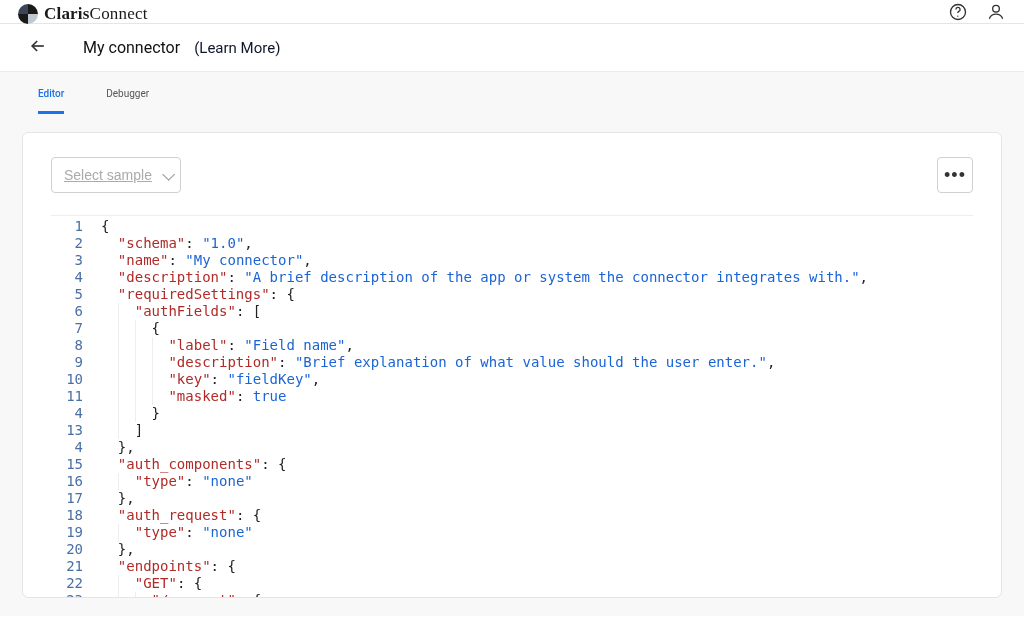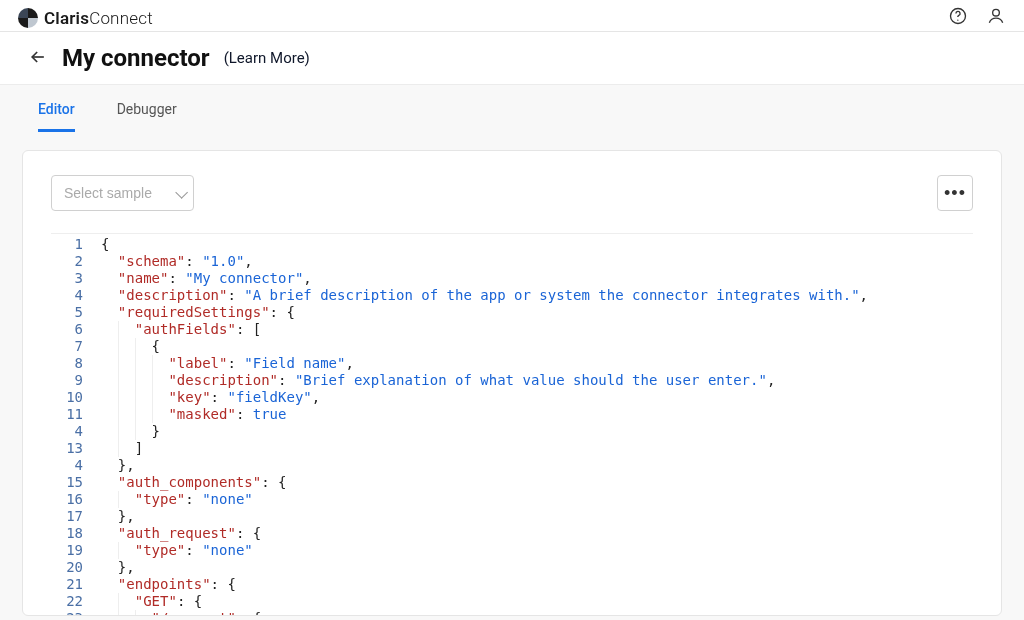--- a/index.html
+++ b/index.html
@@ -11,21 +11,22 @@
     height: 620px;
     overflow: hidden;
   }
   
   .topbar {
     display: flex;
     align-items: center;
     justify-content: space-between;
     padding: 10px 18px 6px 18px;
     border-bottom: 1px solid #e5e5e5;
-    height: 32px;
+    height: 24px;
+    font-family: Liberation Serif, serif;
   }
   .brand {
     display: flex;
     align-items: center;
     gap: 6px;
   }
   .brand-logo {
     width: 20px;
     height: 20px;
     display: inline-block;
@@ -56,42 +57,43 @@
   
   .title-row {
     display: flex;
     align-items: center;
     gap: 14px;
     padding: 12px 28px;
     border-bottom: 1px solid #ececec;
   }
   .back-btn svg { width: 20px; height: 20px; stroke: #333; fill: none; stroke-width: 2; }
   .page-title {
-    font-size: 24px;
-    font-weight: 700;
+    font-size: 16px;
+    font-weight: 400;
     color: #111;
+    margin-left: 21px;
   }
   .learn-more {
     font-size: 15px;
     color: #0f172a;
     text-decoration: none;
   }
   
   .tabs-area {
     background: #f8f8f8;
     padding: 0 20px;
   }
   .tabs {
     display: flex;
     gap: 42px;
     padding: 0 18px;
   }
   .tab {
     padding: 16px 0 12px;
-    font-size: 14px;
+    font-size: 10px;
     color: #555;
     cursor: pointer;
     border-bottom: 3px solid transparent;
   }
   .tab.active {
     color: #1a73e8;
     border-bottom-color: #1a73e8;
     font-weight: 500;
   }
   
@@ -107,30 +109,31 @@
     height: 466px;
     overflow: hidden;
   }
   .card-toolbar {
     display: flex;
     justify-content: space-between;
     align-items: center;
     margin-bottom: 22px;
   }
   .select {
-    width: 143px;
+    width: 130px;
     height: 36px;
     border: 1px solid #d0d0d0;
     border-radius: 4px;
     padding: 0 28px 0 12px;
     font-size: 14px;
     color: #aaa;
     background: #fff;
     appearance: none;
     position: relative;
+    text-decoration: underline;
   }
   .select-wrap { position: relative; display: inline-block; }
   .select-wrap::after {
     content: "";
     position: absolute;
     right: 10px;
     top: 15px;
     width: 8px; height: 8px;
     border-right: 1.5px solid #999;
     border-bottom: 1.5px solid #999;

